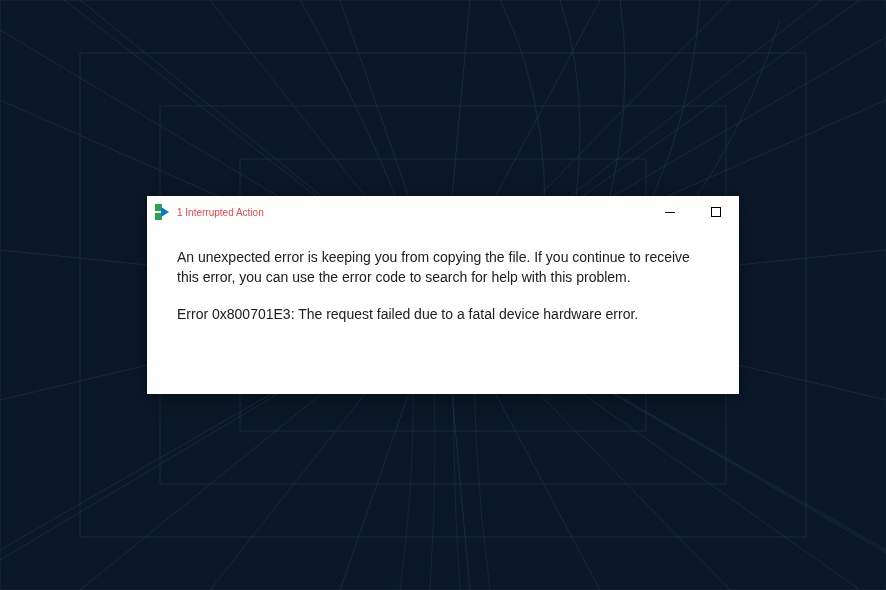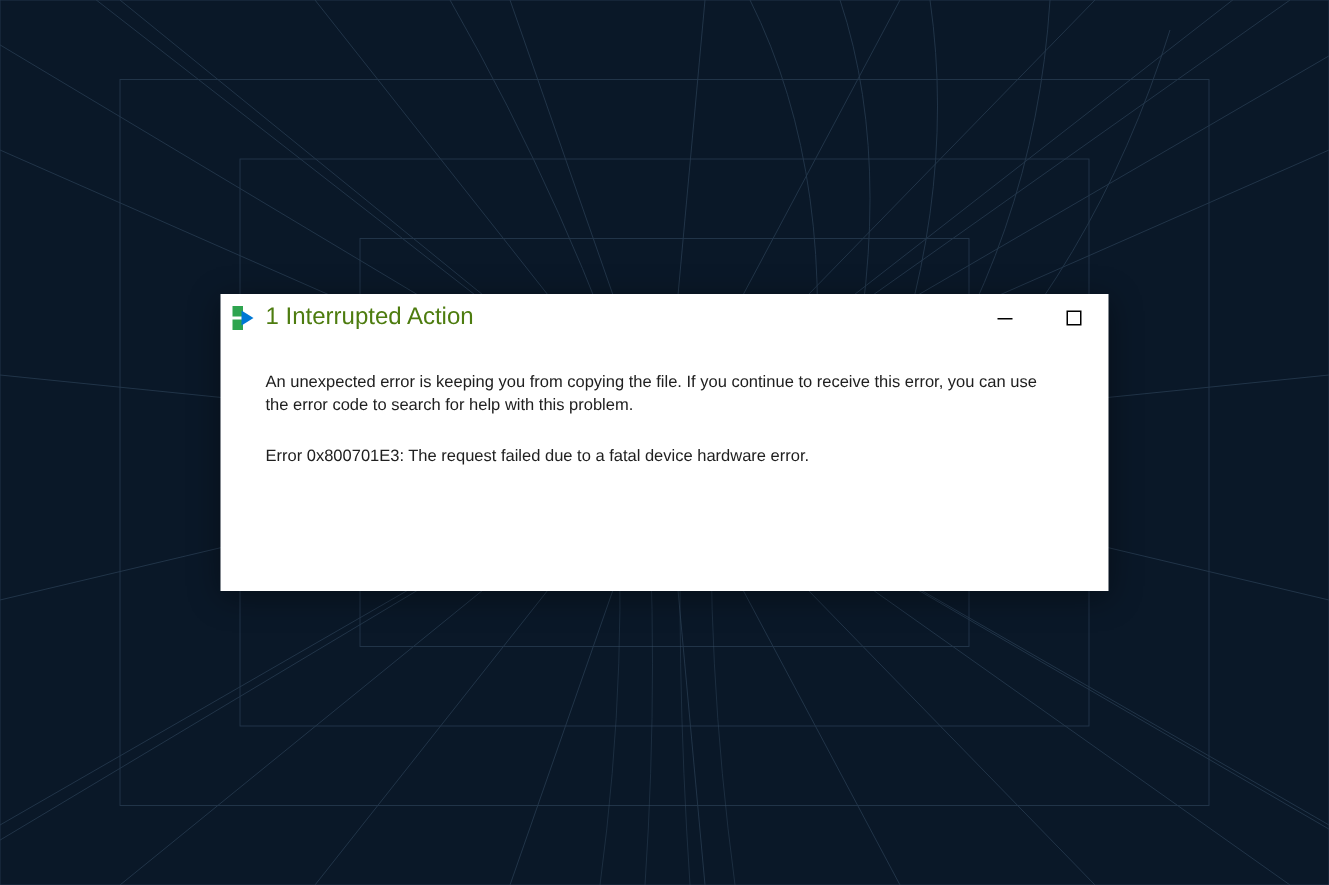--- a/index.html
+++ b/index.html
@@ -61,22 +61,22 @@
       position: absolute;
       top: 3px;
       left: 6px;
       width: 0;
       height: 0;
       border-top: 5px solid transparent;
       border-bottom: 5px solid transparent;
       border-left: 8px solid #0078d4;
     }
     .titlebar-title {
-      font-size: 16px;
-      color: #4d7c0f;
+      font-size: 10px;
+      color: #ef4444;
       flex: 0 0 auto;
     }
     .titlebar-spacer {
       flex: 1;
     }
     .titlebar-controls {
       display: flex;
       height: 100%;
     }
     .win-btn {
@@ -94,21 +94,21 @@
       height: 1px;
       background: #000;
     }
     .max-icon {
       width: 10px;
       height: 10px;
       border: 1px solid #000;
     }
     .dialog-body {
       padding: 20px 30px 20px 30px;
-      font-size: 11px;
+      font-size: 14px;
       color: #202020;
       line-height: 1.4;
     }
     .dialog-body p {
       margin-bottom: 18px;
     }
     .dialog-body p:last-child {
       margin-bottom: 16px;
     }
   </style>

